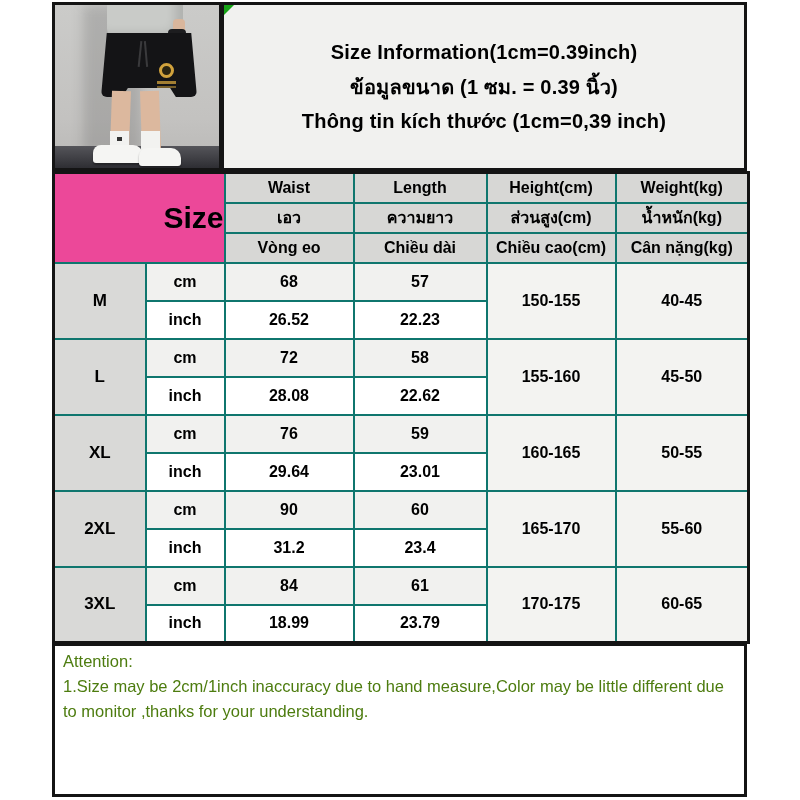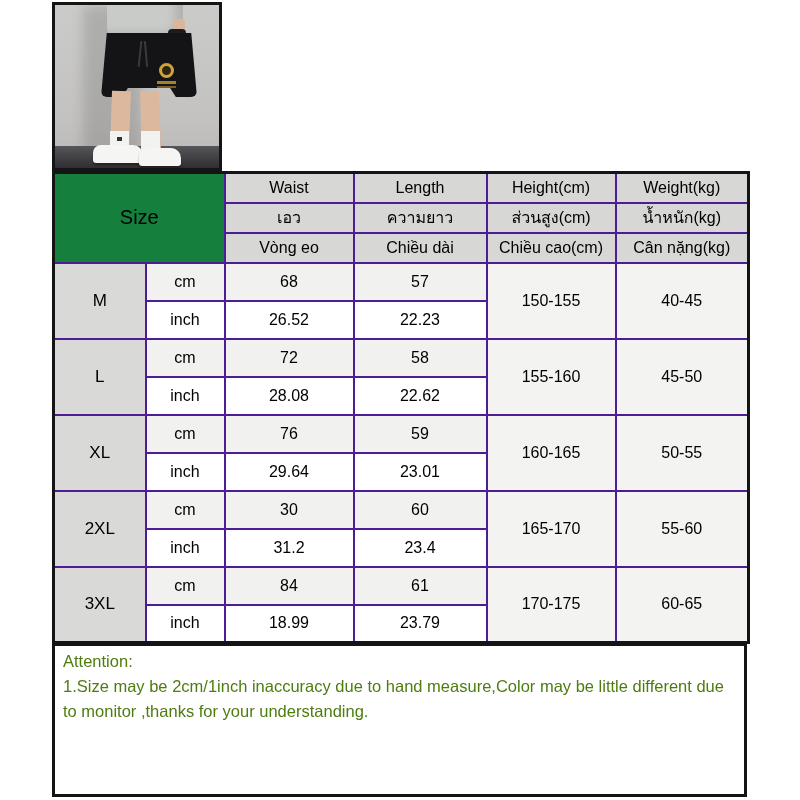--- a/index.html
+++ b/index.html
@@ -50,25 +50,25 @@
                 background:#f1f1ef; position:relative;
                 display:flex; flex-direction:column; justify-content:center;
                 align-items:center; gap:7px; }
   .err-tri { position:absolute; left:0; top:0; width:0; height:0;
              border-top:10px solid #17a317; border-right:10px solid transparent; }
   .t-line { font-weight:700; color:#000; font-size:20px; letter-spacing:.2px; }
 
   
   table.size-table { width:695px; border-collapse:collapse; table-layout:fixed;
                      border:3px solid #141414; }
-  .size-table td { border:2px solid #4c1d95; text-align:center; vertical-align:middle;
-                   font-weight:400; color:#000; font-size:16px; padding:0; }
+  .size-table td { border:2px solid #0f766e; text-align:center; vertical-align:middle;
+                   font-weight:700; color:#000; font-size:16px; padding:0; }
   .hdr-row td { height:30px; background:#d7d7d5; }
   .data-row td { height:38px; }
-  td.size-head { background:#15803d; font-size:20px; }
+  td.size-head { background:#ec4899; font-size:30px;text-align:right; }
   td.size-name { background:#d9d9d7; font-size:17px; }
   td.unit-cell { background:#f1f1ef; }
   td.unit-cell.inch { background:#ffffff; }
   td.val-cm { background:#f1f1ef; }
   td.val-inch { background:#ffffff; }
   td.merged-val { background:#f3f3f1;margin-top:16px; }
 
   
   .attention { width:695px; height:153px; border:3px solid #141414; border-top-width:2px;
                background:#ffffff; padding:3px 8px; font-size:16.5px; color:#4d7c0f;
@@ -95,20 +95,26 @@
         <div class="logo-text l2"></div>
         <div class="leg left"></div>
         <div class="leg right"></div>
         <div class="sock left"></div>
         <div class="sock right"></div>
         <div class="sock-dot"></div>
         <div class="shoe left"></div>
         <div class="shoe right"></div>
       </div>
     </div>
+    <div class="title-cell">
+      <div class="err-tri"></div>
+      <div class="t-line">Size Information(1cm=0.39inch)</div>
+      <div class="t-line">ข้อมูลขนาด (1 ซม. = 0.39 นิ้ว)</div>
+      <div class="t-line">Thông tin kích thước (1cm=0,39 inch)</div>
+    </div>
   </div>
 
   <table class="size-table">
     <colgroup>
       <col style="width:92px">
         <col style="width:79px">
         <col style="width:129px">
       <col style="width:133px">
         <col style="width:129px">
         <col style="width:133px">
@@ -172,21 +178,21 @@
       </tr>
       <tr class="data-row">
         <td class="unit-cell inch">inch</td>
         <td class="val-inch">29.64</td>
         <td class="val-inch">23.01</td>
       </tr>
 
       <tr class="data-row">
         <td class="size-name" rowspan="2">2XL</td>
         <td class="unit-cell">cm</td>
-        <td class="val-cm">30</td>
+        <td class="val-cm">90</td>
         <td class="val-cm">60</td>
         <td class="merged-val" rowspan="2">165-170</td>
         <td class="merged-val" rowspan="2">55-60</td>
       </tr>
       <tr class="data-row">
         <td class="unit-cell inch">inch</td>
         <td class="val-inch">31.2</td>
         <td class="val-inch">23.4</td>
       </tr>
 

